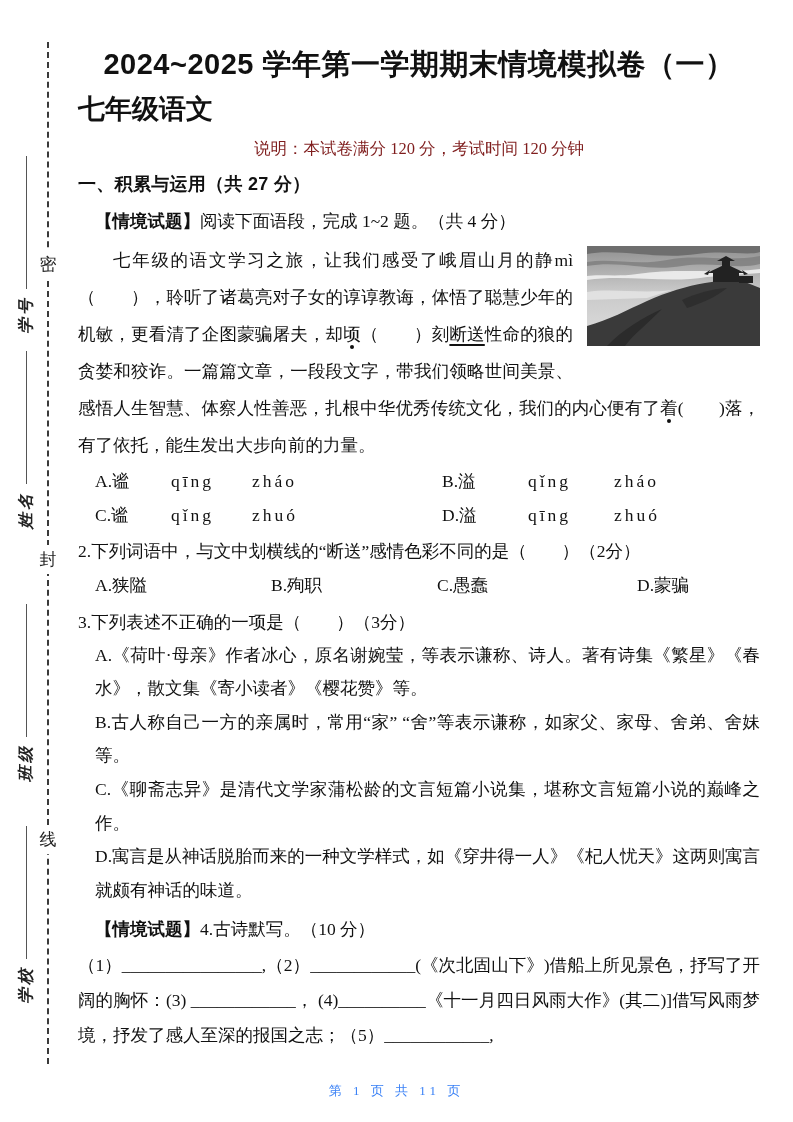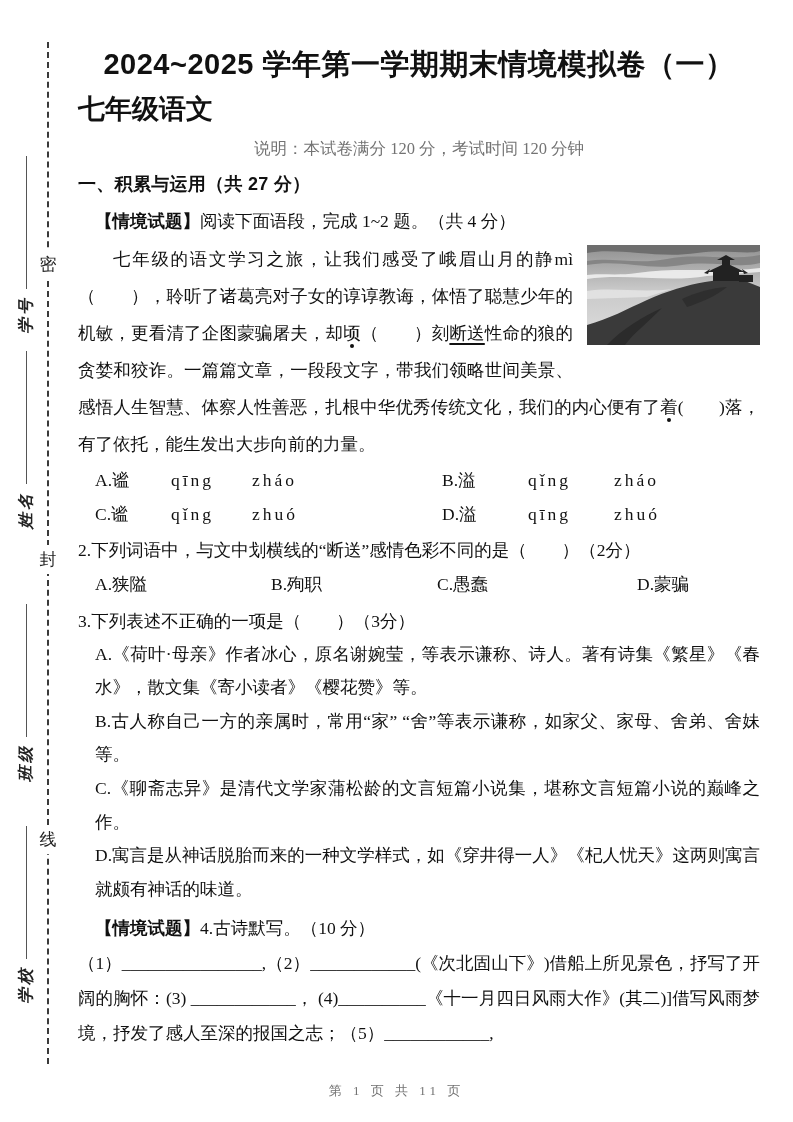--- a/index.html
+++ b/index.html
@@ -36,29 +36,29 @@
   .content { position:absolute; left:78px; right:33px; top:46px; }
 
   .title {
     text-align:center; font-family:"Liberation Sans", sans-serif;
     font-weight:700; font-size:29px; letter-spacing:0.5px; line-height:1.25;
   }
   .subtitle {
     text-align:left; font-family:"Liberation Sans", sans-serif;
     font-weight:700; font-size:27px; margin-top:9px;
   }
-  .note { text-align:center; font-size:16.5px; margin-top:11px; color:#737373; }
+  .note { text-align:center; font-size:16.5px; margin-top:11px; color:#7f1d1d; }
 
   .sec-heading {
     font-family:"Liberation Sans", sans-serif; font-weight:700;
     font-size:18px; margin-top:12px; letter-spacing:0.3px;
   }
 
   .scenario { font-size:17.5px; margin-top:9px; padding-left:17px; line-height:1.9; }
-  .tag { font-family:Liberation Sans, sans-serif; font-weight:700; }
+  .tag { font-family:Liberation Mono, monospace; font-weight:700; }
 
   .passage {
     font-size:17.5px; line-height:2.12; text-align:justify;
     text-indent:2em; margin-top:2px;
   }
   .photo-box {
     float:right; width:173px; height:100px; margin:4px 0 10px 14px;
     overflow:hidden; background:#bfbfbf;
   }
   .photo-box svg { display:block; }
@@ -84,21 +84,21 @@
     padding-left:17px; font-size:17.5px; line-height:1.95;
   }
 
   .opt-block { padding-left:17px; font-size:17.5px; line-height:1.92; text-align:justify; }
 
   .q4-intro { font-size:17.5px; line-height:1.95; text-indent:2em; }
   .q4-body { font-size:17.5px; line-height:2.0; text-align:justify; }
 
   .footer {
     position:absolute; left:0; right:0; bottom:22px; text-align:center;
-    font-size:13px; letter-spacing:4px; color:#737373;
+    font-size:13px; letter-spacing:4px; color:#3b82f6;
   }
 </style>
 </head>
 <body>
 
 <div class="sheet">
 
   <div class="seal-rail">
     <div class="dash-line"></div>
 

